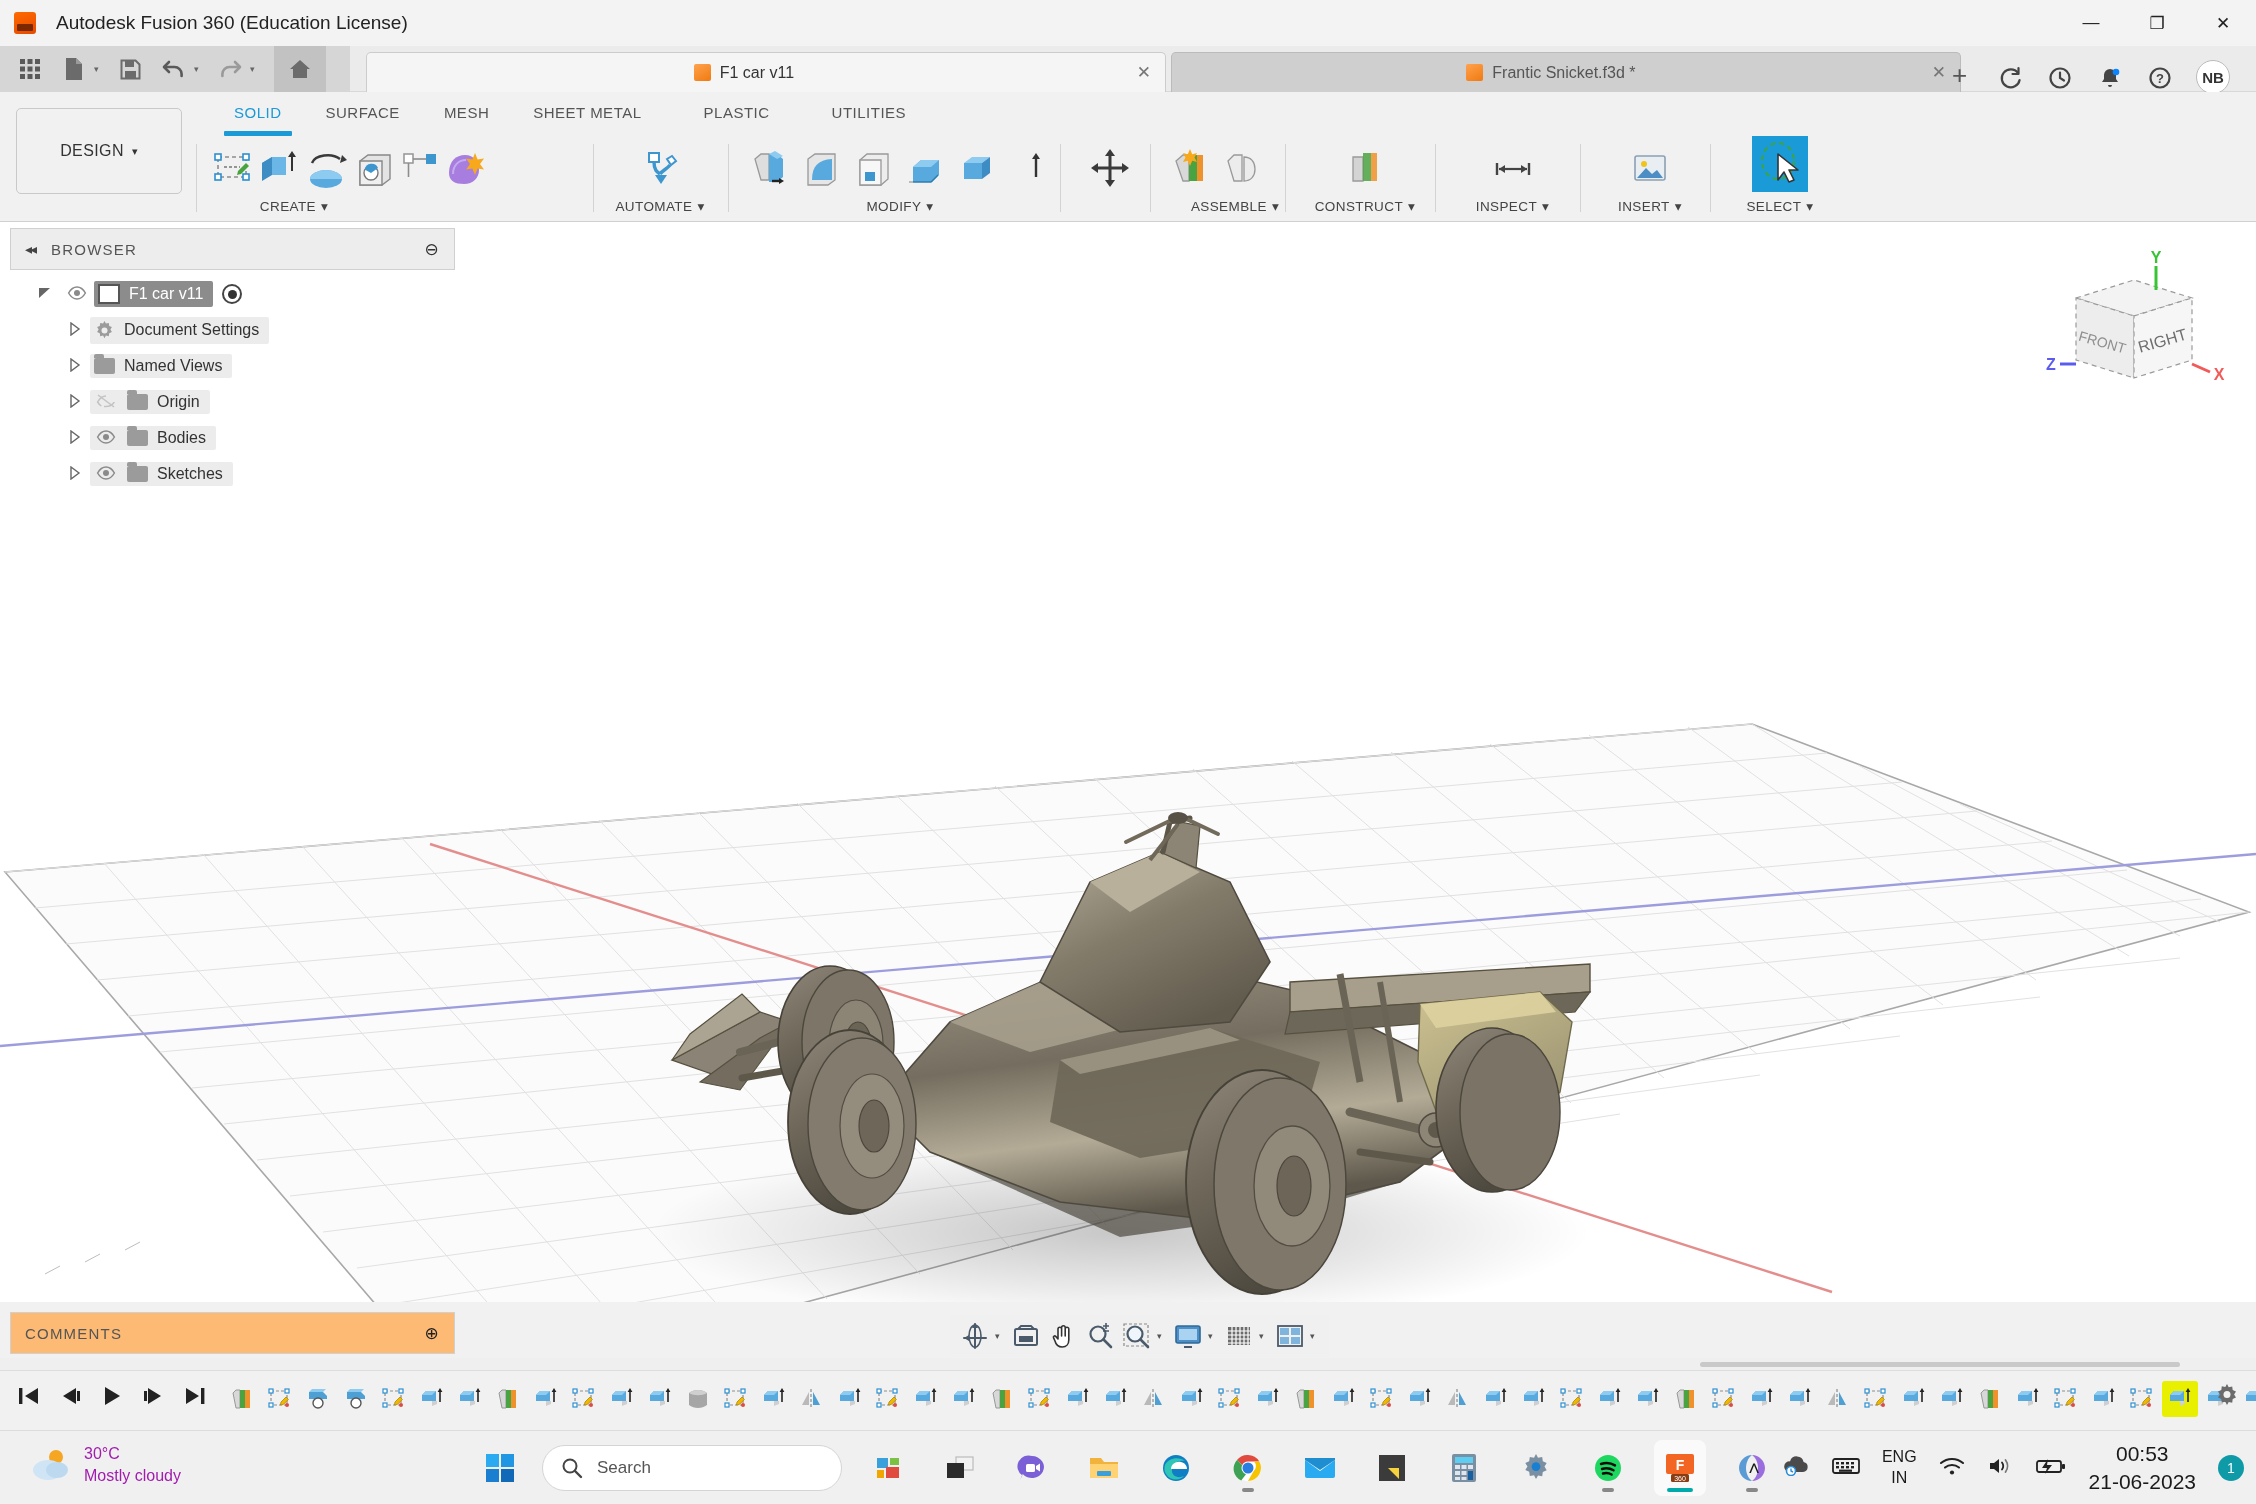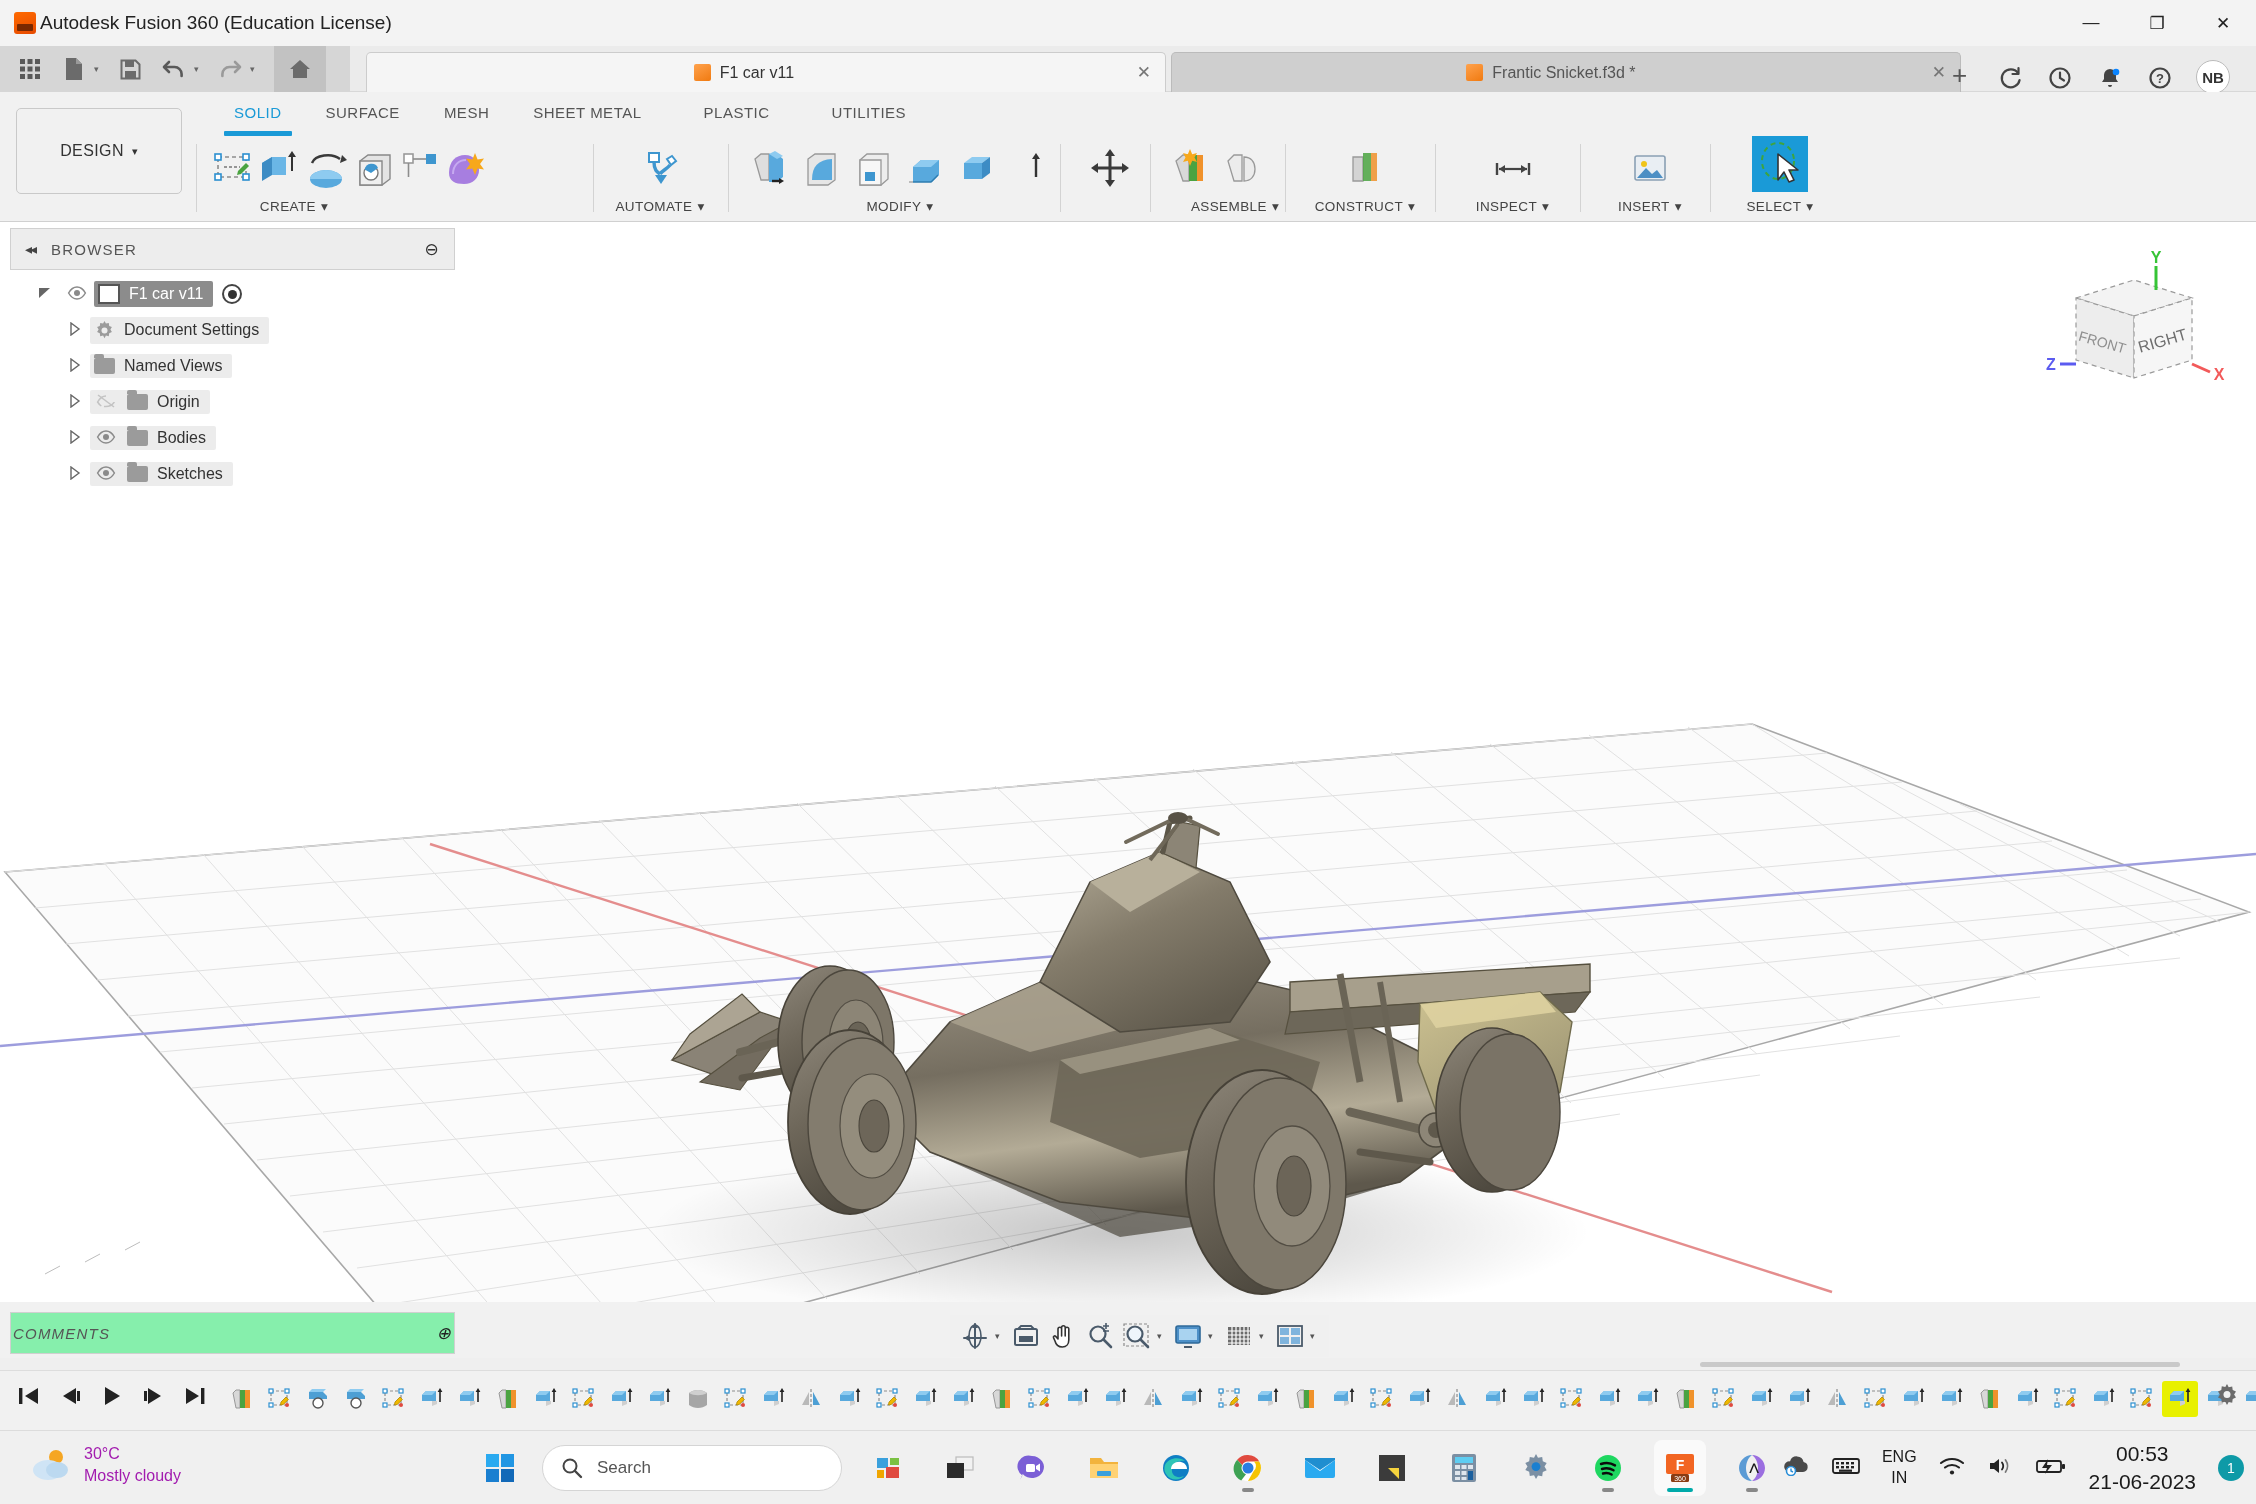--- a/index.html
+++ b/index.html
@@ -18,21 +18,21 @@
   }
   .tb-icon {
     width:22px; height:22px; margin-left:14px; border-radius:3px;
     background:linear-gradient(160deg,#ff6a00,#e64a00);
     position:relative; flex:none;
   }
   .tb-icon::after{
     content:""; position:absolute; left:3px; bottom:3px; width:16px; height:7px;
     background:#7a2800; border-radius:1px;
   }
-  .tb-title { margin-left:4px; font-size:19px; color:#222; }
+  .tb-title { margin-left:20px; font-size:19px; color:#222; }
   .tb-spacer{ flex:1; }
   .winbtn {
     width:66px; height:46px; display:flex; align-items:center; justify-content:center;
     font-size:17px; color:#222;
   }
 
   
   .qabar {
     position:absolute; left:0; top:46px; width:2256px; height:46px;
     background:#ebebeb; border-bottom:1px solid #d8d8d8;
@@ -148,23 +148,23 @@
     position:absolute; left:0; top:222px; width:2256px; height:1080px;
     background:#ffffff; overflow:hidden;
   }
 
   
   .viewcube{ position:absolute; right:22px; top:28px; width:200px; height:150px; }
 
   
   .comments{
     position:absolute; left:10px; top:1312px; width:445px; height:42px;
-    background:#86efac; border:1px solid #d0d0d0;
-    display:flex; align-items:center; padding:0 2px;
-    font-size:15px; color:#555; letter-spacing:1.2px;font-style:italic;
+    background:#fdba74; border:1px solid #d0d0d0;
+    display:flex; align-items:center; padding:0 14px;
+    font-size:15px; color:#555; letter-spacing:1.2px;
   }
   .comments .act{ margin-left:auto; font-size:17px; color:#222; }
 
   
   .navbar{
     position:absolute; left:950px; top:1315px; height:42px;
     background:#f0f0f0; display:flex; align-items:center; gap:3px; padding:0 8px;
   }
   .nav-btn{ width:34px; height:34px; display:flex; align-items:center; justify-content:center; color:#4a5a6a; }
   .nav-caret{ font-size:9px; color:#555; width:11px; }

